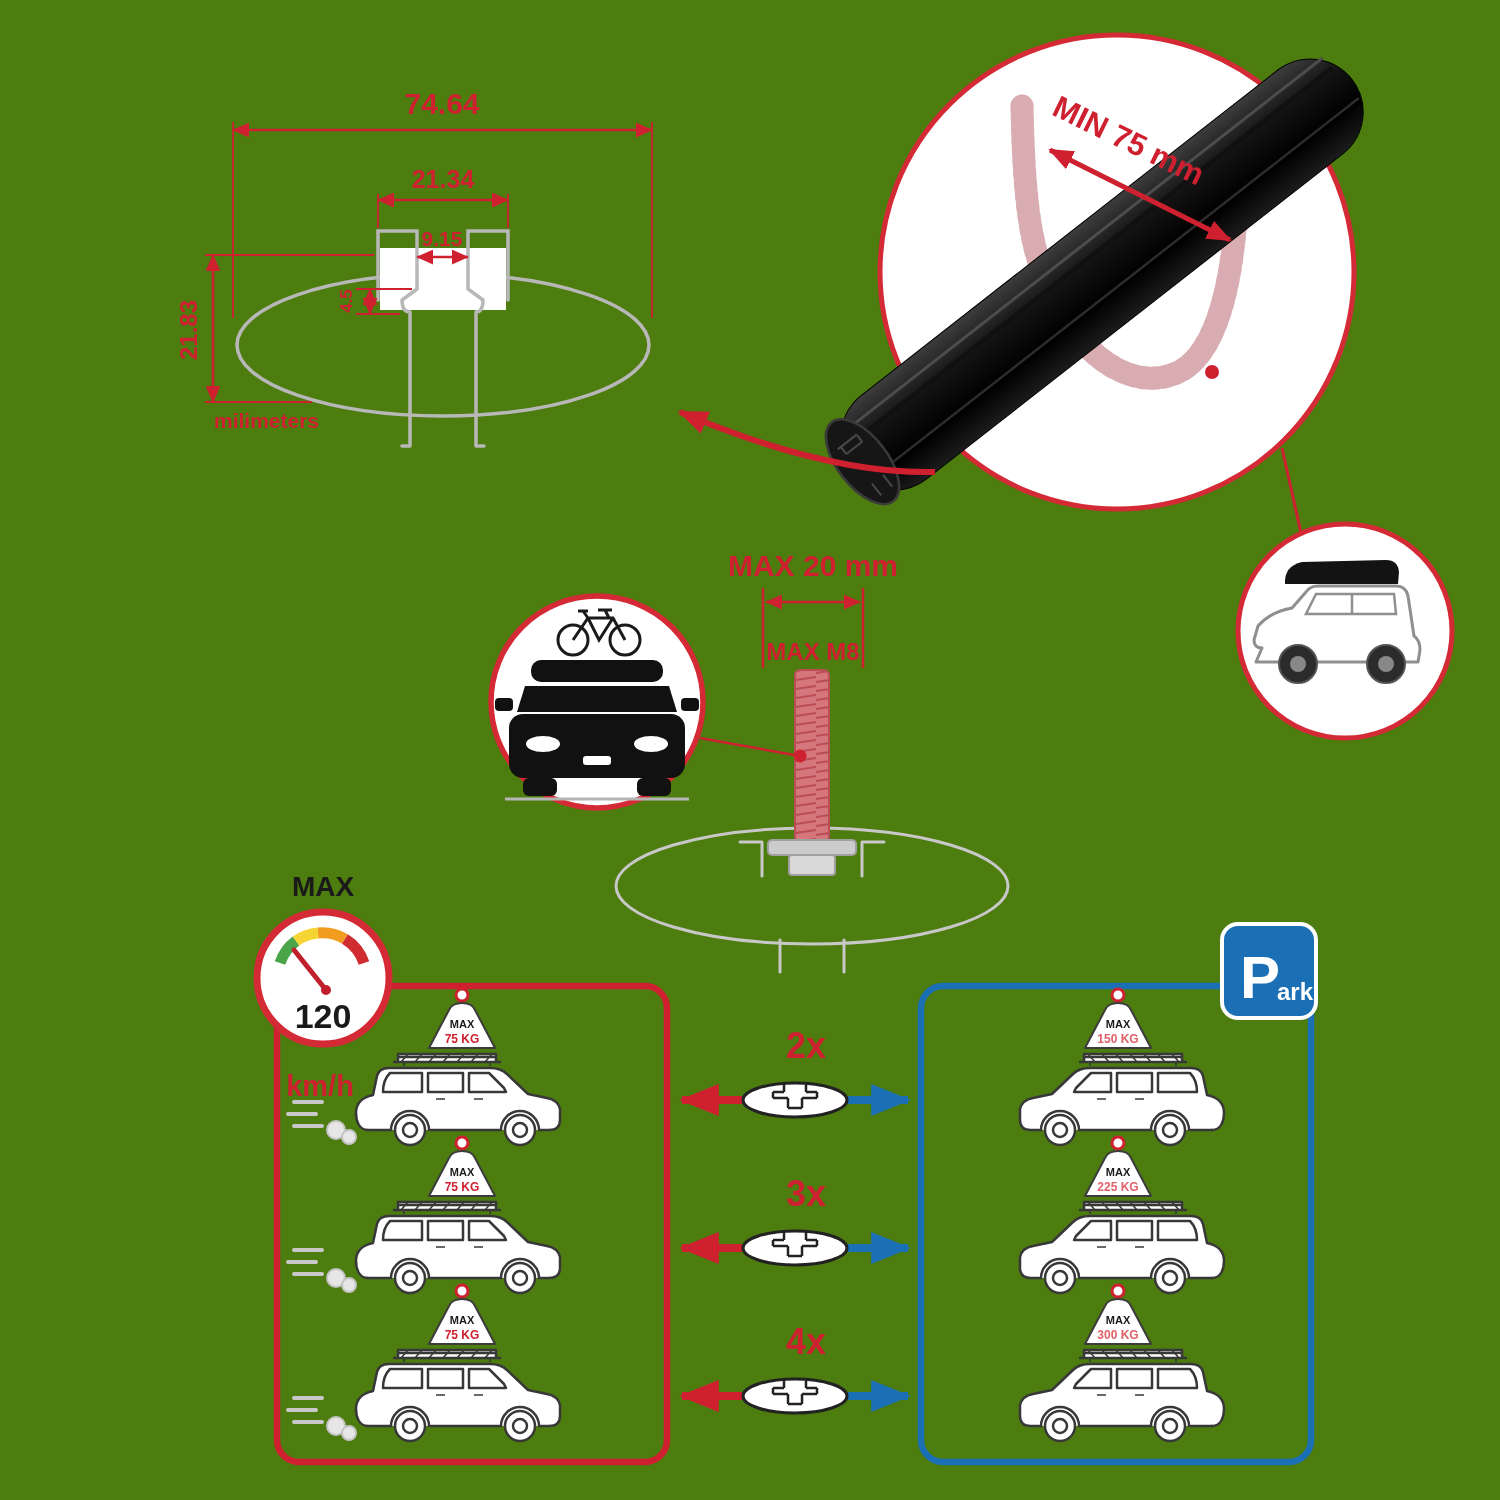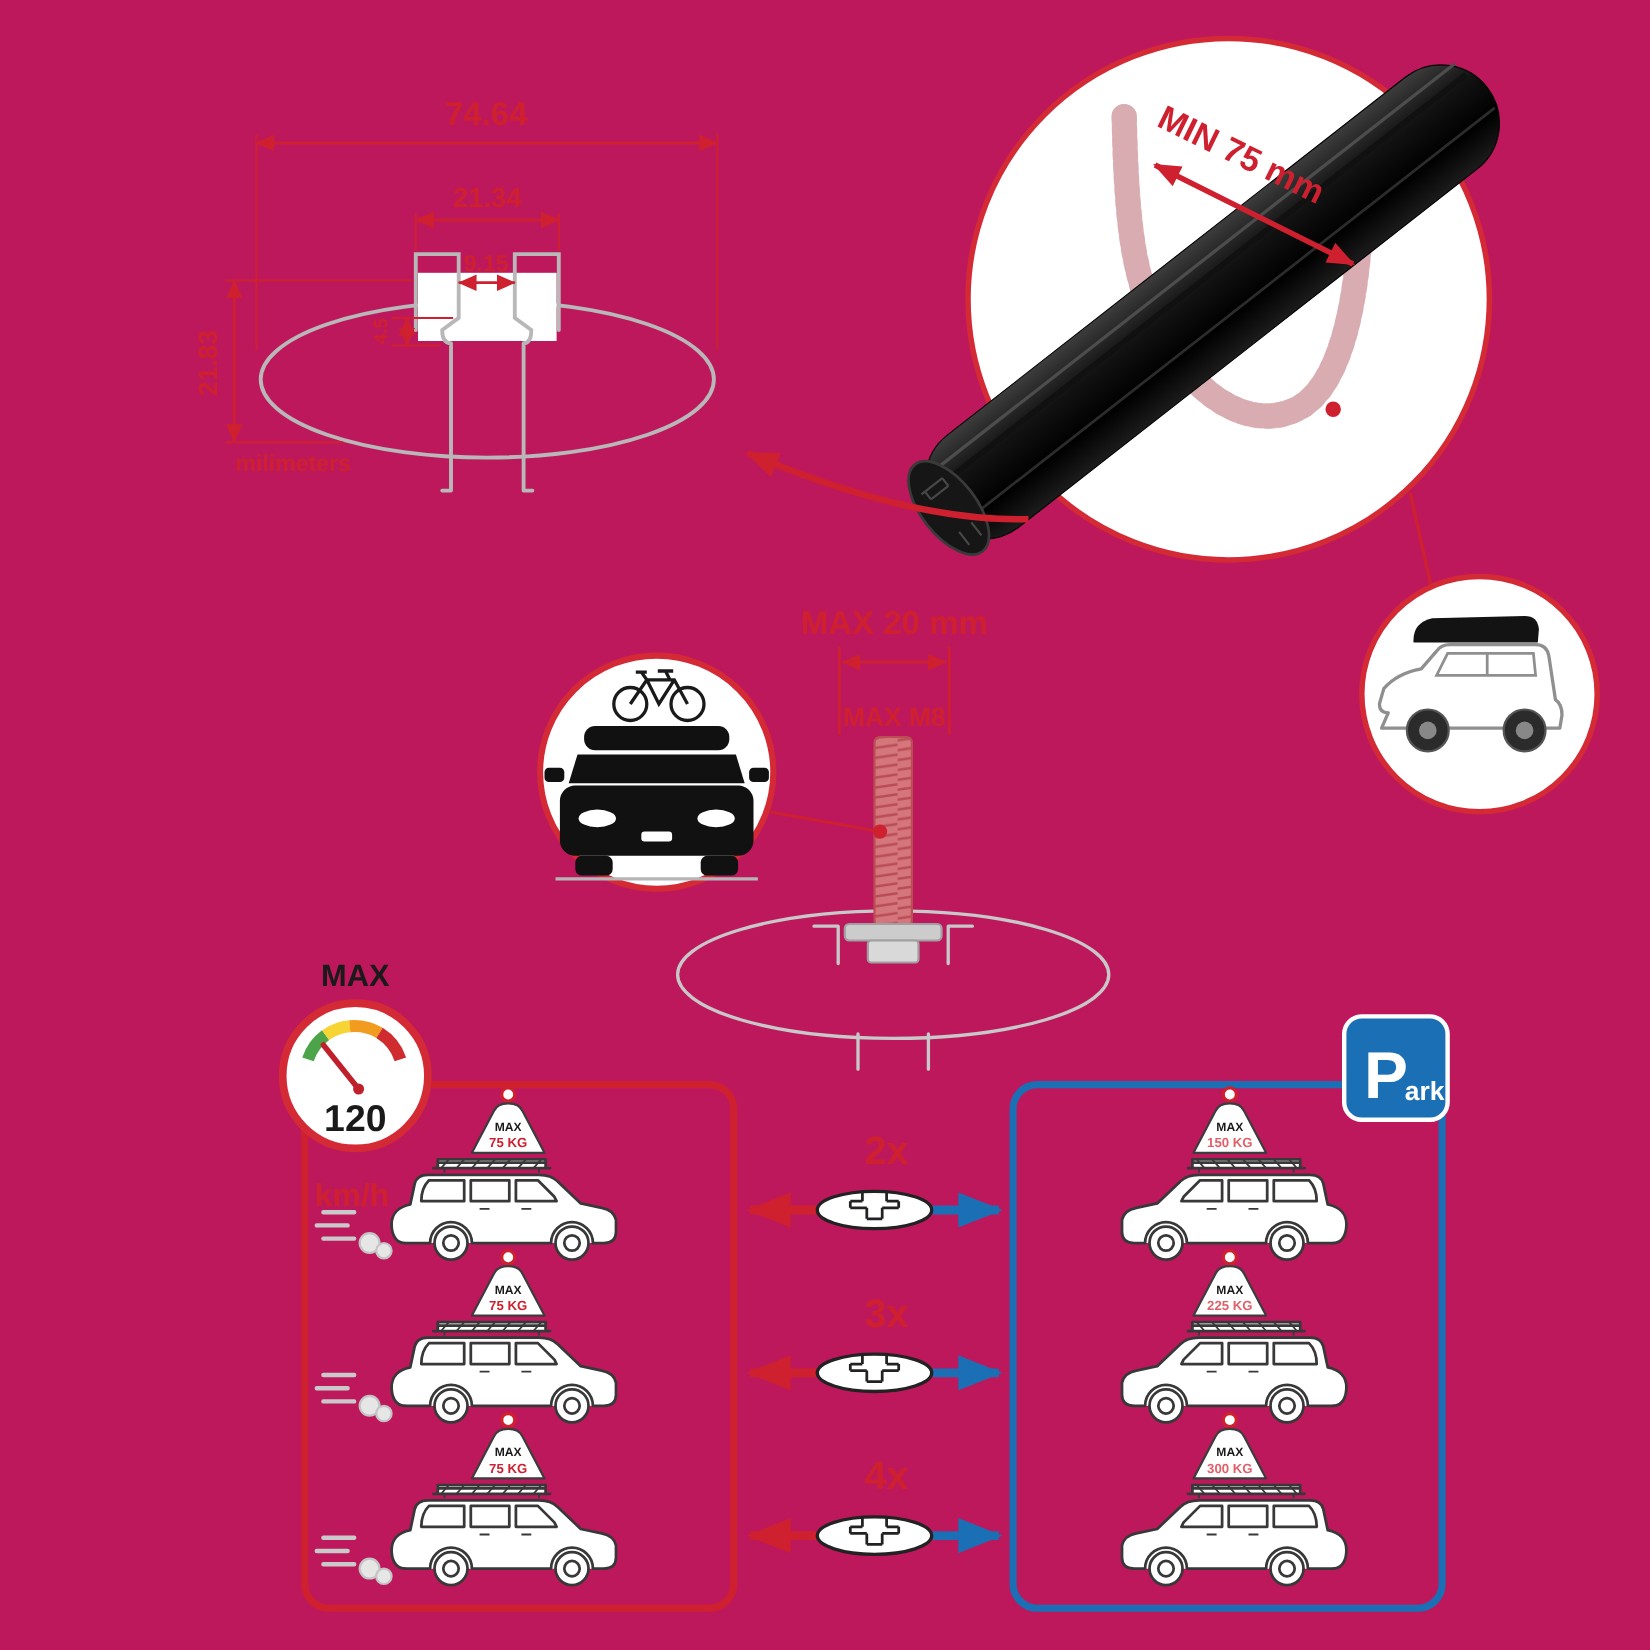--- a/index.html
+++ b/index.html
@@ -1,16 +1,16 @@
 <!DOCTYPE html>
 <html><head>
 <meta charset="utf-8">
 <style>
   html,body{margin:0;padding:0;background:#ffffff;}
-  .canvas{position:relative;width:1500px;height:1500px;background:#be185d;overflow:hidden;
+  .canvas{position:relative;width:1500px;height:1500px;background:#4d7c0f;overflow:hidden;
           font-family:"Liberation Sans",sans-serif;}
   svg text{font-family:"Liberation Sans",sans-serif;}
   .dimtext{fill:#cf2030;font-weight:700;}
   .blacktext{fill:#1a1a1a;font-weight:700;}
   .whitetext{fill:#ffffff;font-weight:700;}
   .pinktext{fill:#e2606a;font-weight:700;}
   .gline{stroke:#b8b8b8;stroke-width:3.5;fill:none;stroke-linecap:round;}
   .rline{stroke:#cf2030;stroke-width:2.5;fill:none;}
   .rext{stroke:#cf2030;stroke-width:1.8;fill:none;}
   .cl{stroke:#383838;stroke-width:2.5;fill:#ffffff;stroke-linejoin:round;stroke-linecap:round;}

